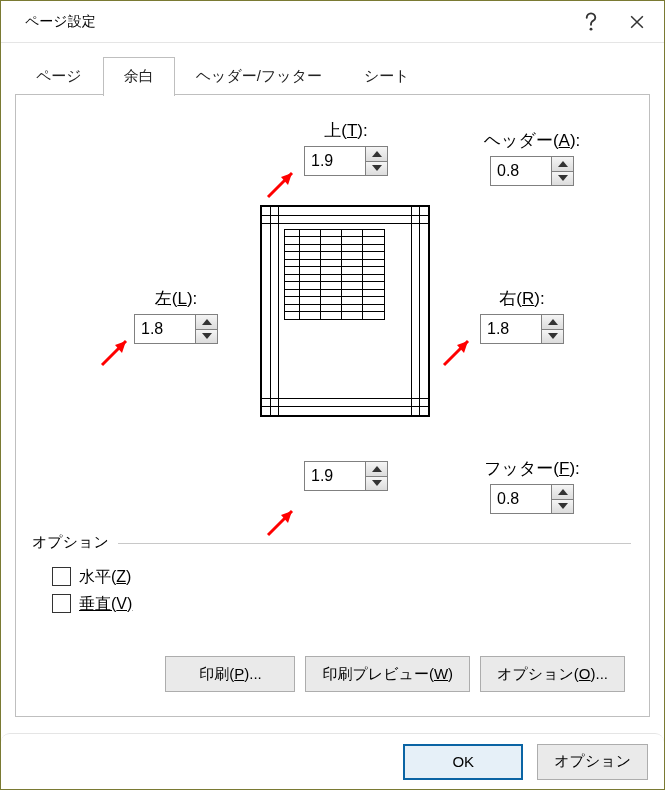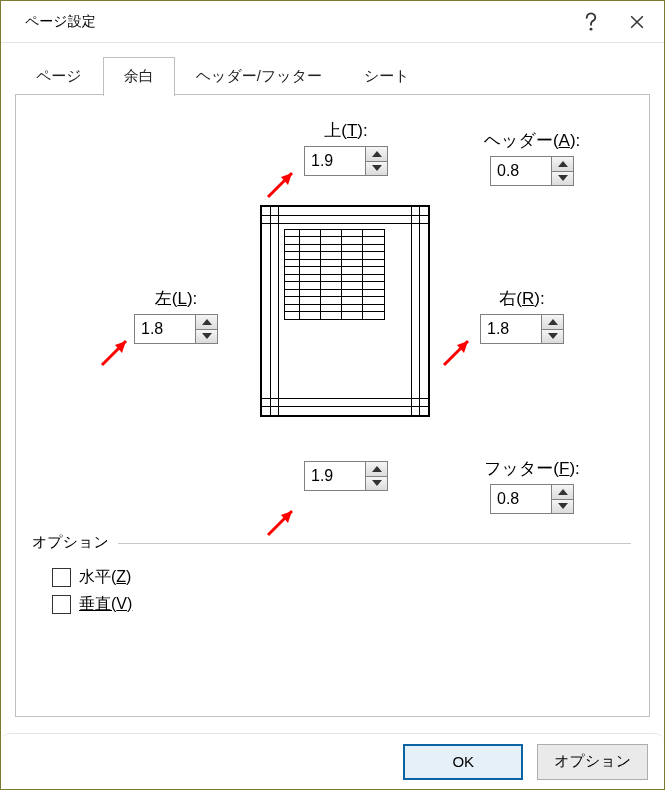--- a/index.html
+++ b/index.html
@@ -138,21 +138,21 @@
     margin: -0.5px;
   }
 
   .groupline {
     position: absolute;
     left: 2px; right: 2px;
     height: 1px; background: #c8c8c8;
   }
 
   .chkrow {
-    display: flex; align-items: center; gap: 8px;
+    display: flex; gap: 8px;
     font-size: 16px;
     margin: 6px 0;
   }
   .chkbox {
     width: 19px; height: 19px;
     border: 1px solid #333;
     background: #fff;
   }
 
   .btnrow {
@@ -448,20 +448,31 @@
             </span>
           </div>
           <div class="chkrow">
             <div class="chkbox"></div>
             <span>
               <span class="u">垂直(</span><span class="u">V</span><span class="u">)</span>
             </span>
           </div>
         </div>
 
+        <div class="btnrow">
+          <div class="pushbtn">
+            <span><span>印刷(</span><span class="u">P</span><span>)...</span></span>
+          </div>
+          <div class="pushbtn">
+            <span><span>印刷プレビュー(</span><span class="u">W</span><span>)</span></span>
+          </div>
+          <div class="pushbtn">
+            <span><span>オプション(</span><span class="u">O</span><span>)...</span></span>
+          </div>
+        </div>
 
       </div>
     </div>
   </div>
 
   <div class="footer">
     <div class="pushbtn primary">OK</div>
     <div class="pushbtn" style="min-width:110px">オプション</div>
   </div>
 </div>

